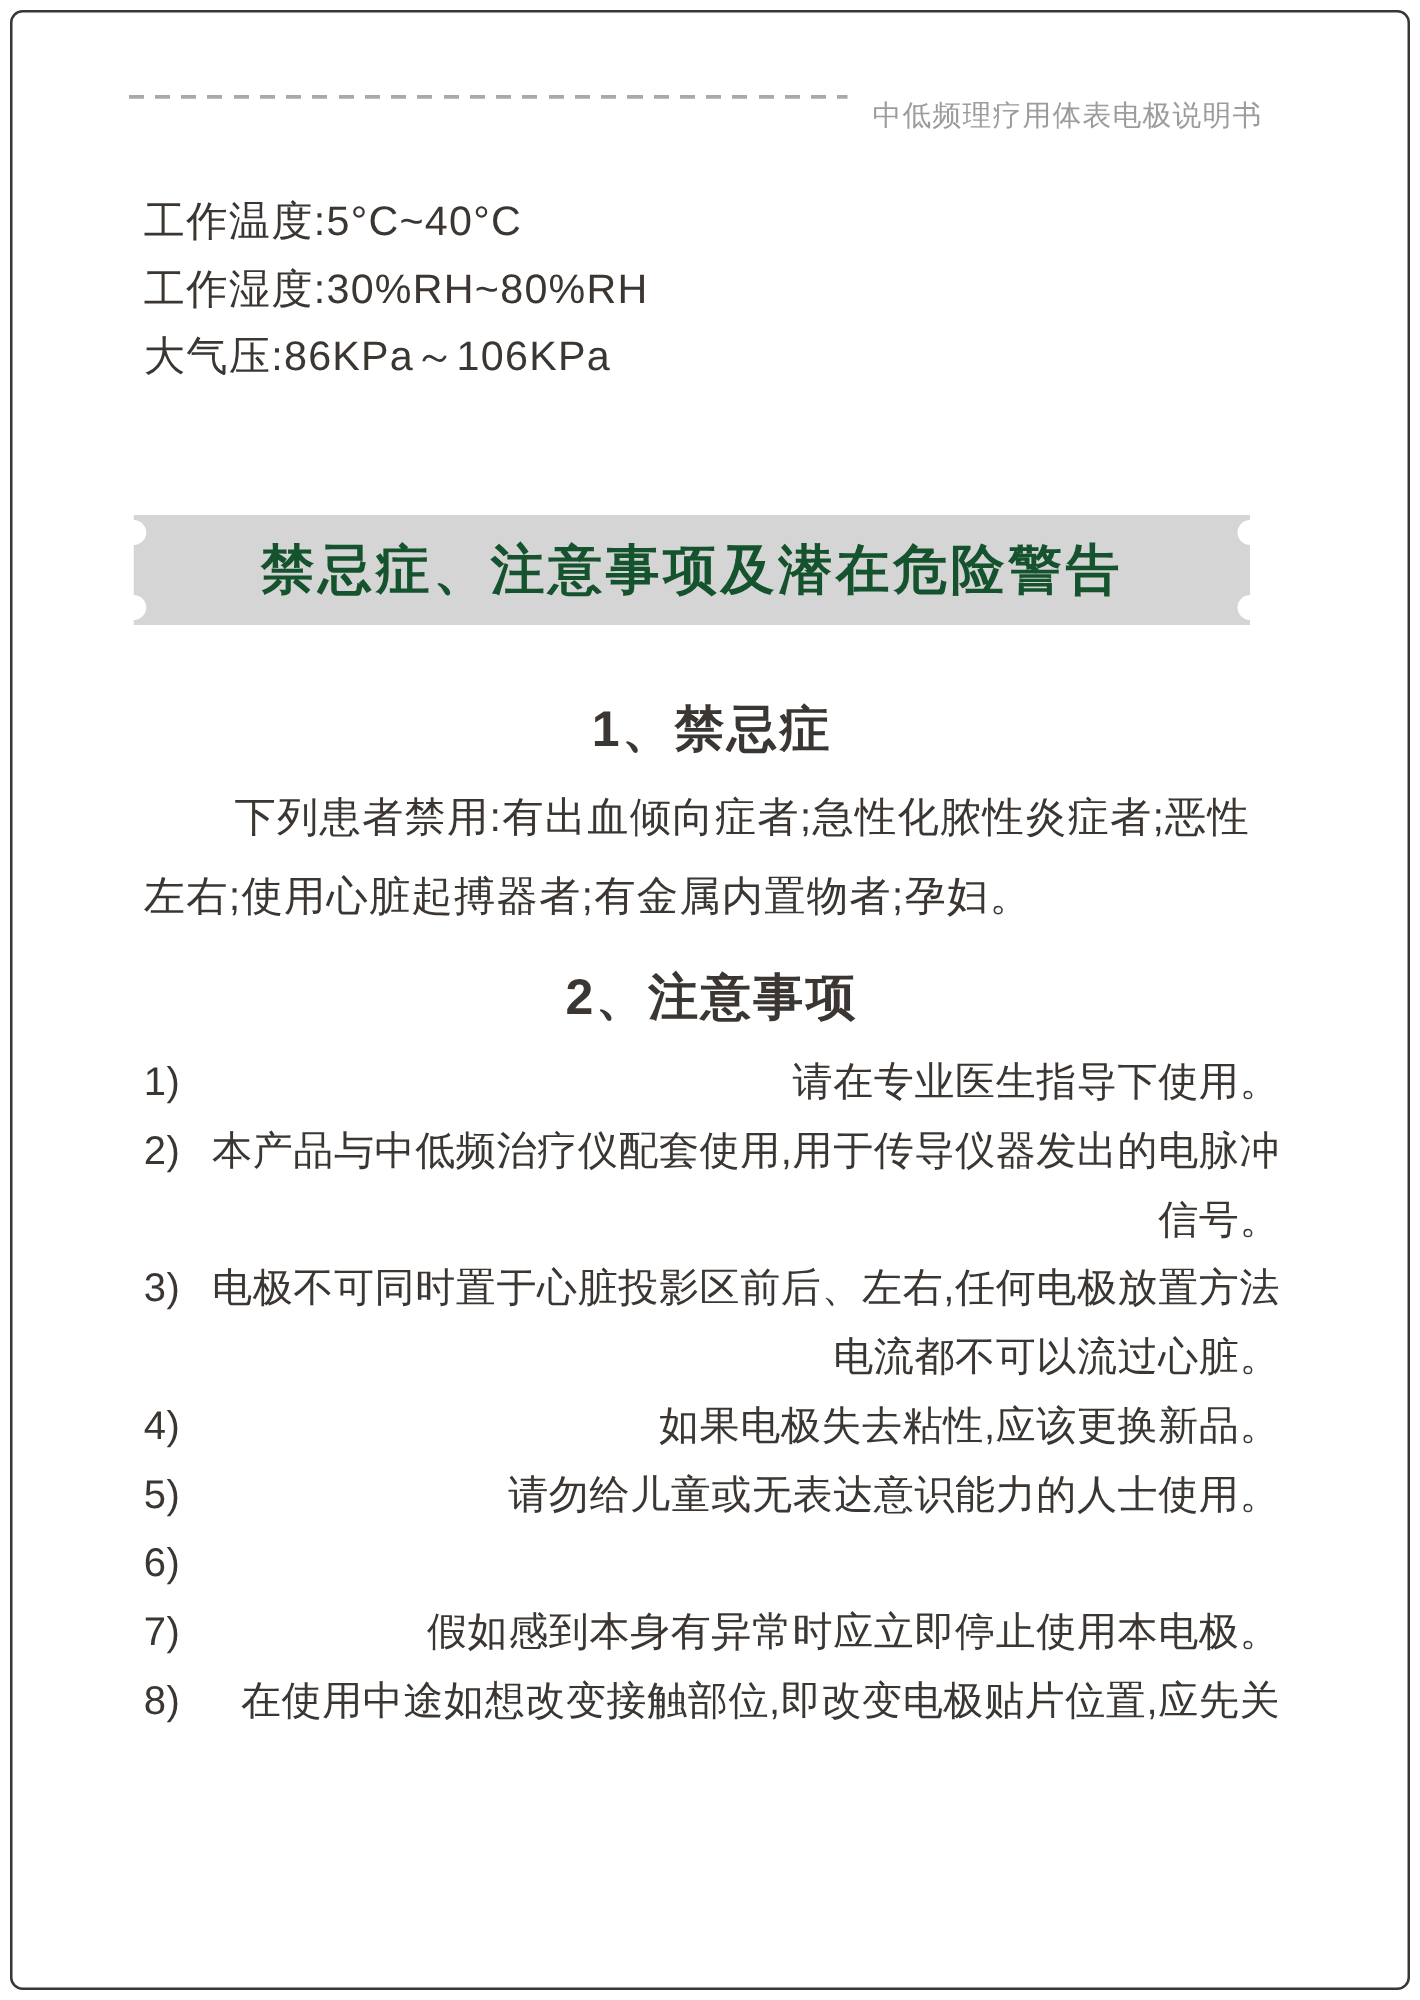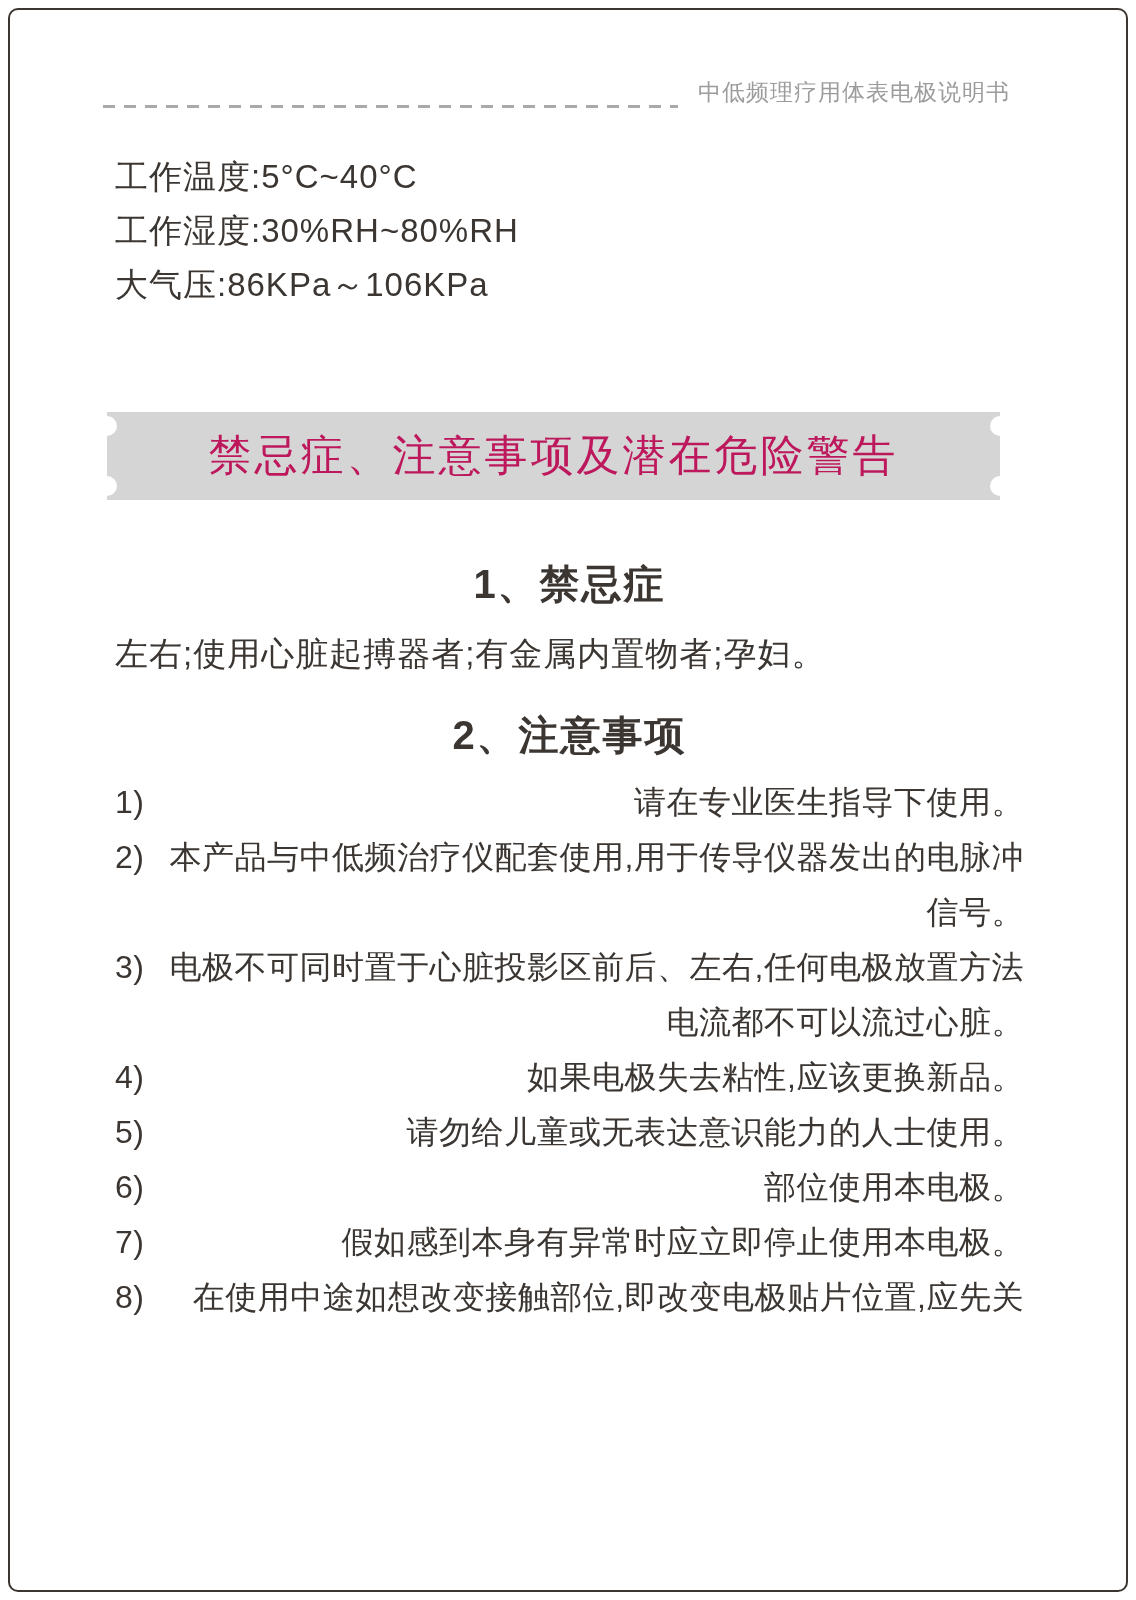--- a/index.html
+++ b/index.html
@@ -13,42 +13,42 @@
   }
   .frame {
     position: absolute; inset: 8px;
     border: 2px solid #3b3632;
     border-radius: 10px;
   }
   .content { position: relative; padding: 0 112px 0 115px; }
 
   
   .doc-header {
-    display: flex; align-items: flex-end; gap: 20px;
+    display: flex; align-items: flex-start; gap: 20px;
     margin: 76px 14px 0 -12px;
   }
   .dash {
     flex: 1; height: 3px;
     background: repeating-linear-gradient(90deg, #a9a9a9 0 12px, transparent 12px 21px);
   }
   .doc-title {
     color: #9c9c9c; font-size: 23px; letter-spacing: 1px;
     line-height: 32px; white-space: nowrap;
   }
 
   
   .specs { margin-top: 42px; font-size: 33px; line-height: 54px; font-weight: 500; letter-spacing: 1px; }
 
   
   .banner {
     position: relative; margin-top: 100px; margin-left: -8px;
     width: 893px; height: 88px; background: #d5d5d5;
     display: flex; align-items: center; justify-content: center;
   }
-  .banner-text { font-size: 43px; font-weight: 400; letter-spacing: 3px; color: #be185d; }
+  .banner-text { font-size: 43px; font-weight: 700; letter-spacing: 3px; color: #14532d; }
   .notch { position: absolute; width: 20px; height: 20px; background: #fff; border-radius: 50%; }
   .notch.tl { left: -10px; top: 4px; }
   .notch.bl { left: -10px; bottom: 4px; }
   .notch.tr { right: -10px; top: 4px; }
   .notch.br { right: -10px; bottom: 4px; }
 
   
   .section-heading { font-size: 40px; font-weight: 700; letter-spacing: 2px; line-height: 52px; text-align: center; }
   .heading-1 { margin-top: 58px; }
   .heading-2 { margin-top: 24px; }
@@ -82,20 +82,21 @@
   <div class="banner">
     <span class="notch tl"></span>
     <span class="notch tr"></span>
     <span class="notch bl"></span>
     <span class="notch br"></span>
     <span class="banner-text">禁忌症、注意事项及潜在危险警告</span>
   </div>
 
   <div class="section-heading heading-1">1、禁忌症</div>
   <div class="para">
+    <div class="indent">下列患者禁用:有出血倾向症者;急性化脓性炎症者;恶性</div>
     <div>左右;使用心脏起搏器者;有金属内置物者;孕妇。</div>
   </div>
 
   <div class="section-heading heading-2">2、注意事项</div>
 
   <div class="notes-list">
 
     <div class="note-item">
       <span class="marker">1)</span>
       <span class="lines"><span>请在专业医生指导下使用。</span></span>
@@ -123,21 +124,20 @@
     </div>
 
     <div class="note-item">
       <span class="marker">5)</span>
       <span class="lines"><span>请勿给儿童或无表达意识能力的人士使用。</span></span>
     </div>
 
     <div class="note-item">
       <span class="marker">6)</span>
       <span class="lines">
-        <div>部位使用本电极。</div>
       </span>
     </div>
 
     <div class="note-item">
       <span class="marker">7)</span>
       <span class="lines"><span>假如感到本身有异常时应立即停止使用本电极。</span></span>
     </div>
 
     <div class="note-item">
       <span class="marker">8)</span>

